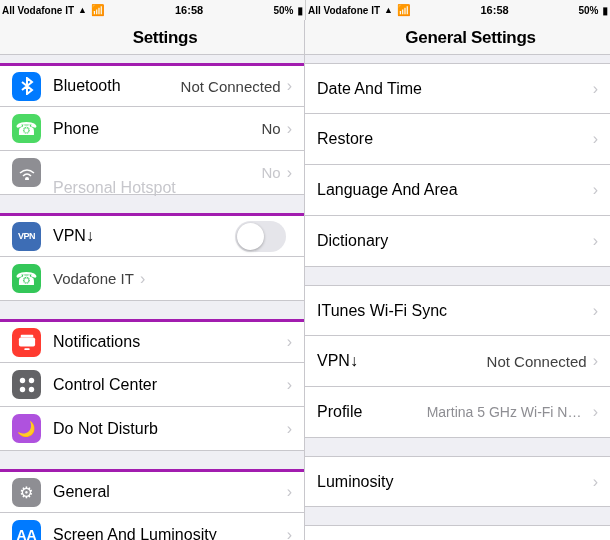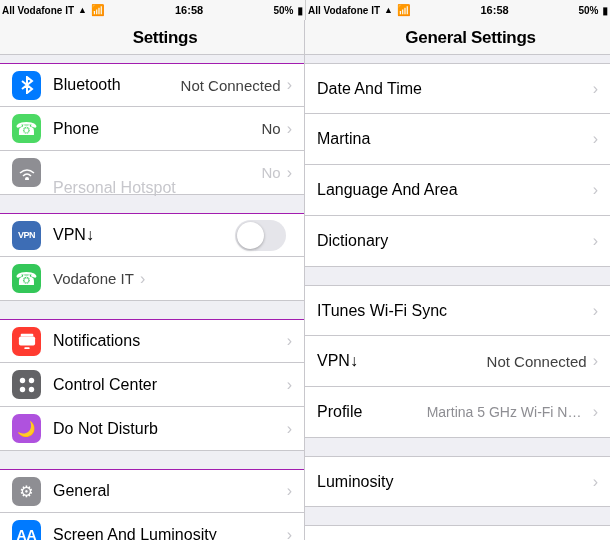--- a/index.html
+++ b/index.html
@@ -81,21 +81,21 @@
     .setting-row {
       background: #fff;
       border-bottom: 1px solid #c8c7cc;
       display: flex;
       align-items: center;
       height: 44px;
       padding: 0 12px;
       cursor: pointer;
     }
     .setting-row:first-child {
-      border-top: 1px solid #a21caf;
+      border-top: 3px solid #a21caf;
       justify-content: center;
     }
     .setting-row:last-child {
       border-bottom: 1px solid #c8c7cc;
     }
 
     .row-icon {
       width: 29px;
       height: 29px;
       border-radius: 7px;
@@ -318,21 +318,21 @@
     <div class="panel-header">
       <span class="panel-header-title">General Settings</span>
     </div>
 
     <div class="section section-first">
       <div class="setting-row-plain">
         <span class="row-label-plain">Date And Time</span>
         <span class="row-chevron">›</span>
       </div>
       <div class="setting-row-plain">
-        <span class="row-label-plain">Martina</span>
+        <span class="row-label-plain">Restore</span>
         <span class="row-chevron">›</span>
       </div>
       <div class="setting-row-plain">
         <span class="row-label-plain">Language And Area</span>
         <span class="row-chevron">›</span>
       </div>
       <div class="setting-row-plain">
         <span class="row-label-plain">Dictionary</span>
         <span class="row-chevron">›</span>
       </div>

